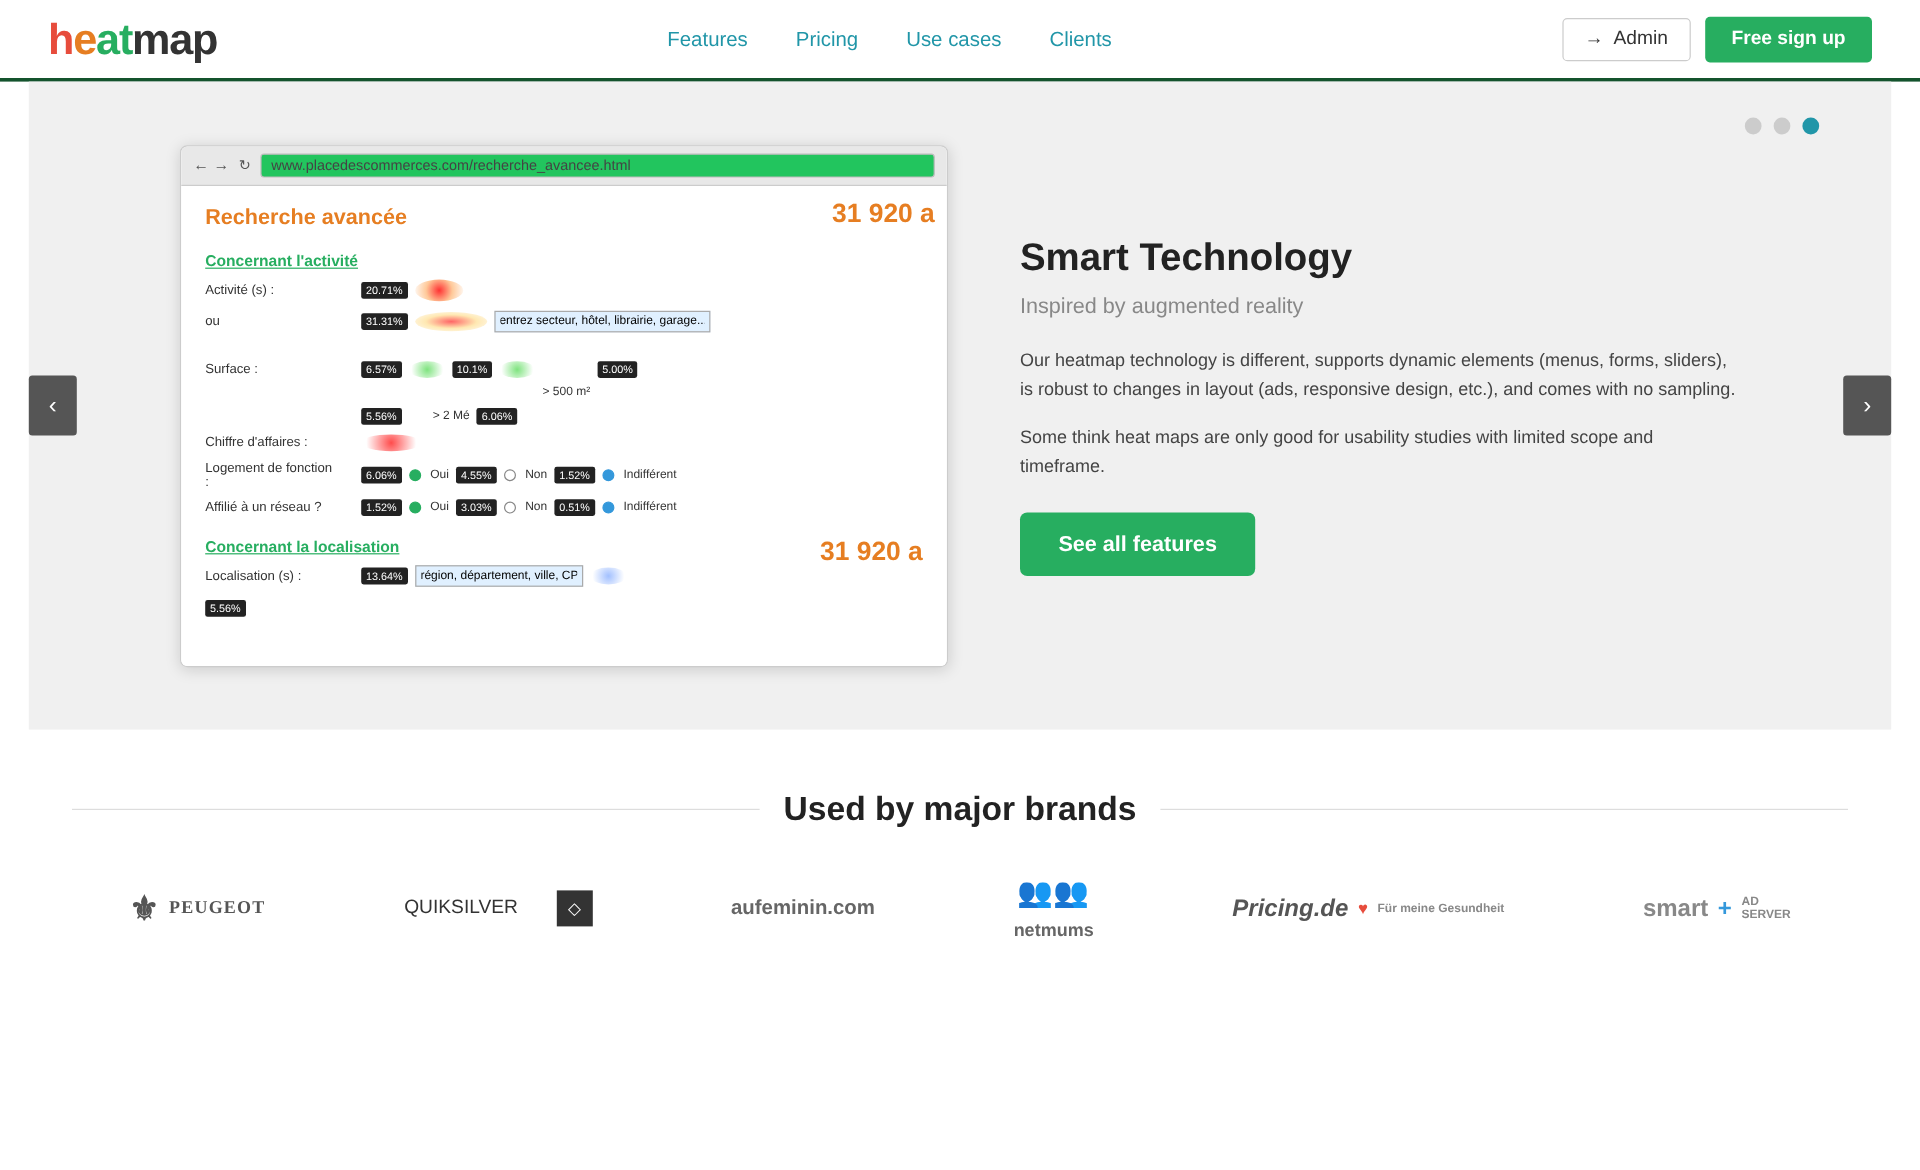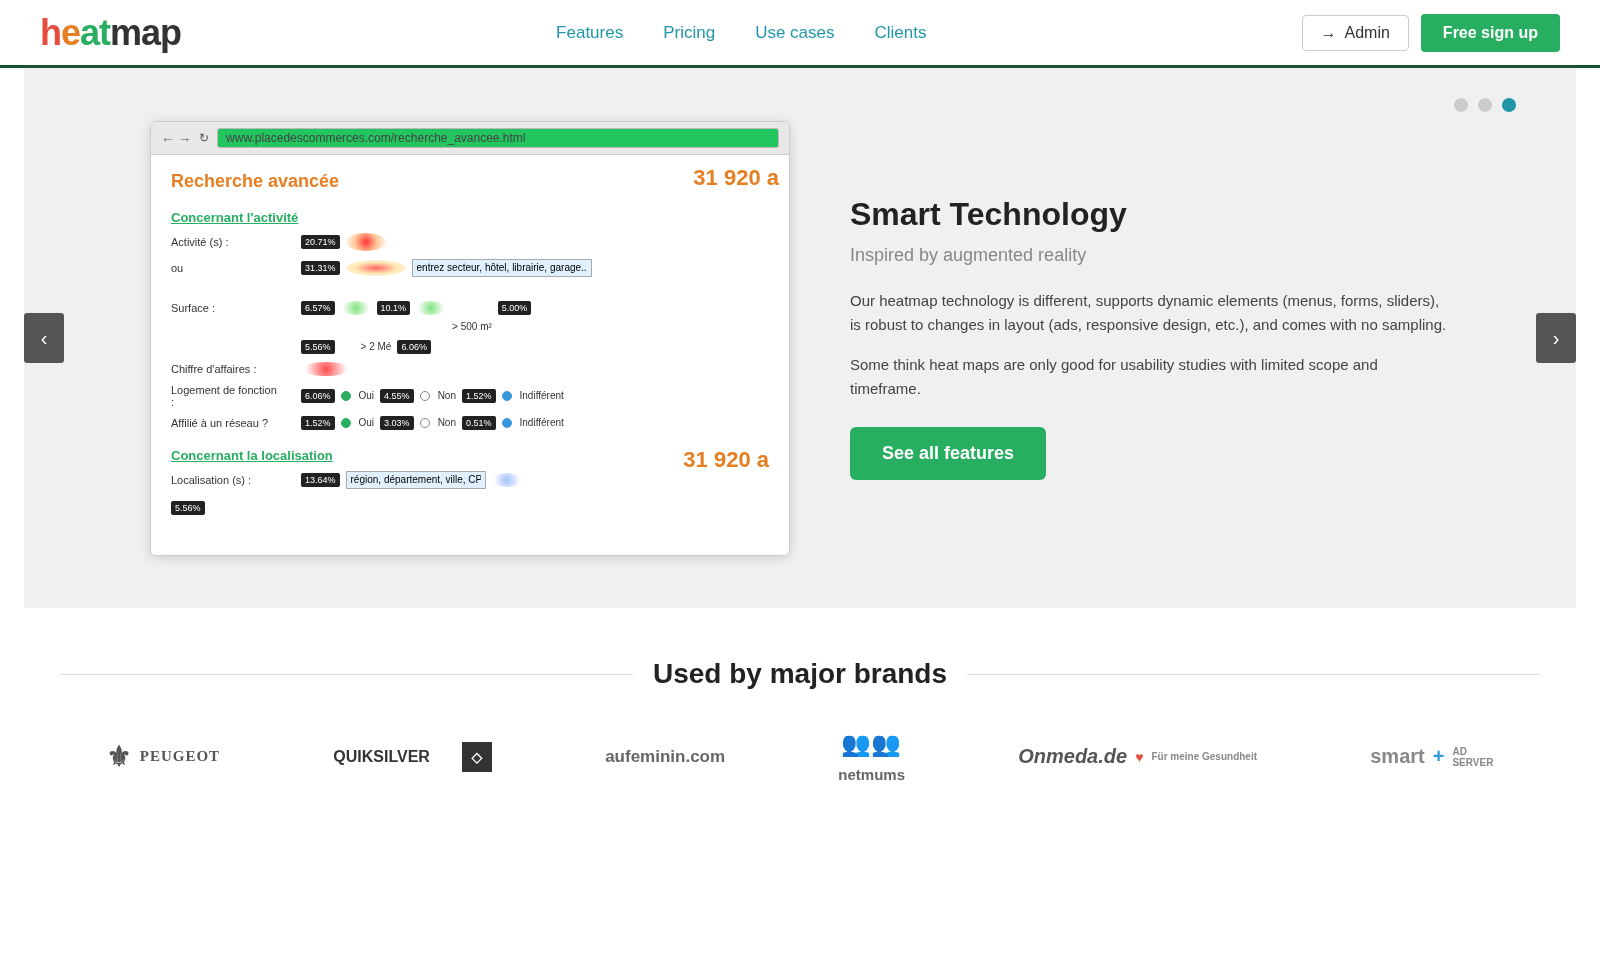--- a/index.html
+++ b/index.html
@@ -281,21 +281,21 @@
     }
     .brand-logo {
       display: flex;
       align-items: center;
       gap: 8px;
       color: #888;
       font-size: 16px;
       font-weight: bold;
     }
     .brand-logo.peugeot { color: #555; font-size: 15px; }
-    .brand-logo.quiksilver { color: #333; font-size: 16px; font-weight: 700; gap: 32px; }
+    .brand-logo.quiksilver { color: #333; font-size: 16px; font-weight: 400; gap: 32px; }
     .brand-logo.aufeminin { color: #666; font-size: 17px; }
     .brand-logo.netmums { color: #666; font-size: 15px; flex-direction: column; }
     .brand-logo.onmeda { color: #888; font-size: 15px; }
     .brand-logo.smart { color: #888; font-size: 15px; }
     .quiksilver-box {
       background: #333;
       color: #fff;
       width: 30px; height: 30px;
       display: flex; align-items: center; justify-content: center;
       font-size: 14px;
@@ -489,21 +489,21 @@
     <div class="brand-logo aufeminin">
       <span>aufeminin.com</span>
     </div>
 
     <div class="brand-logo netmums">
       <div class="netmums-people" style="font-size:24px;">👥👥</div>
       <span>netmums</span>
     </div>
 
     <div class="brand-logo onmeda">
-      <span style="font-style:italic;font-size:20px;color:#555;">Onmeda.de</span>
+      <span style="font-style:italic;font-size:20px;color:#555;">Pricing.de</span>
       <span class="onmeda-heart">♥</span>
       <span style="font-size:10px;color:#888;">Für meine Gesundheit</span>
     </div>
 
     <div class="brand-logo smart">
       <span style="font-size:20px;color:#888;">smart</span>
       <span class="smart-plus">+</span>
       <div class="smart-ad-server">AD<br>SERVER</div>
     </div>
 

